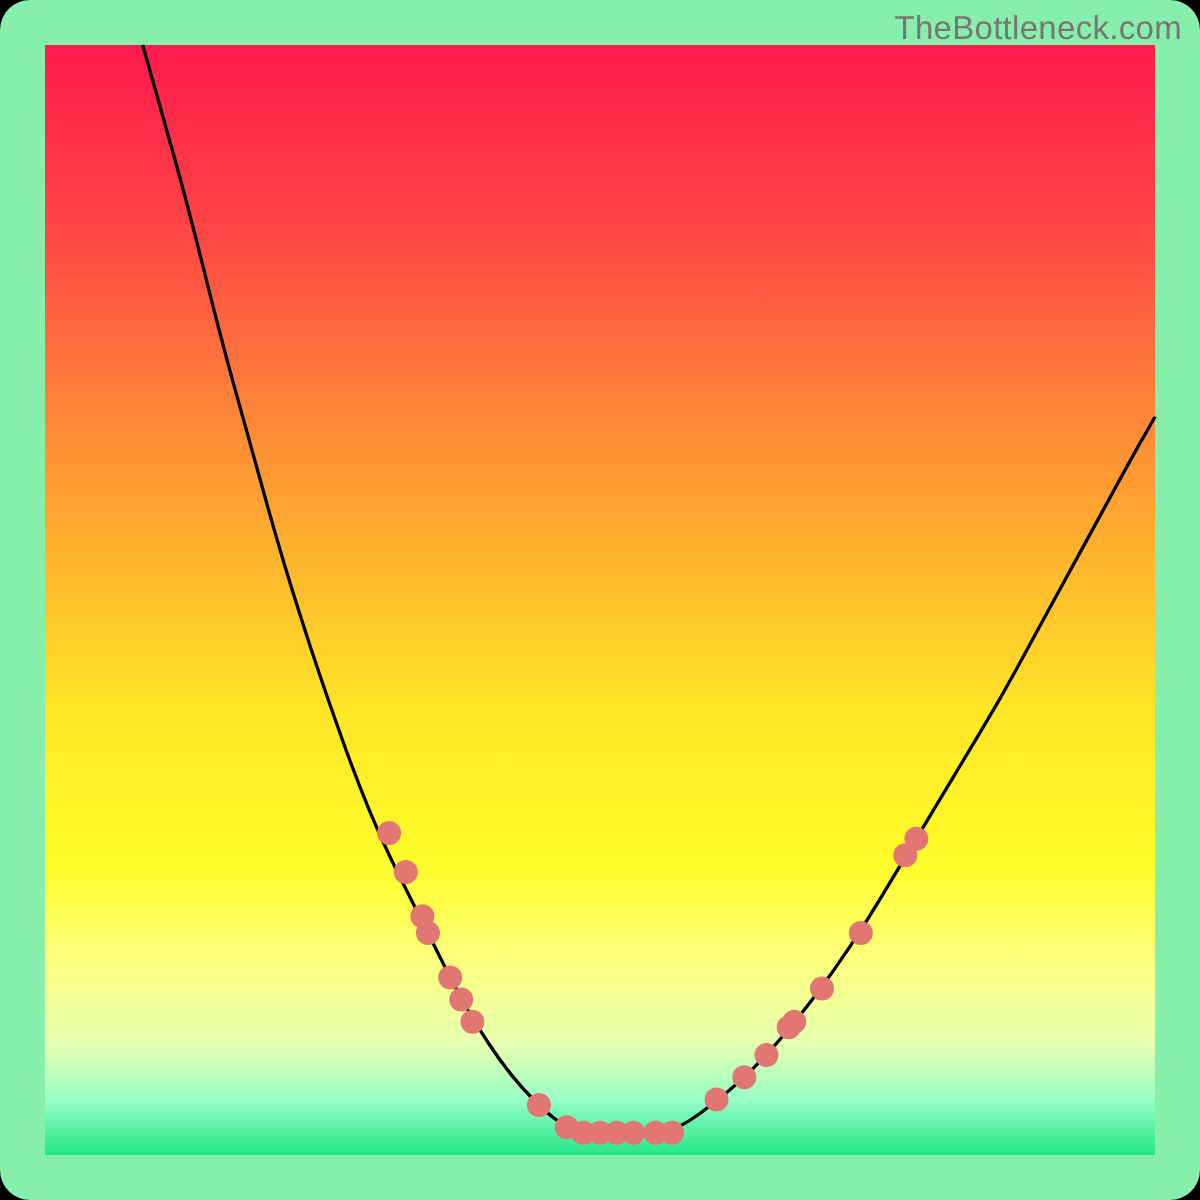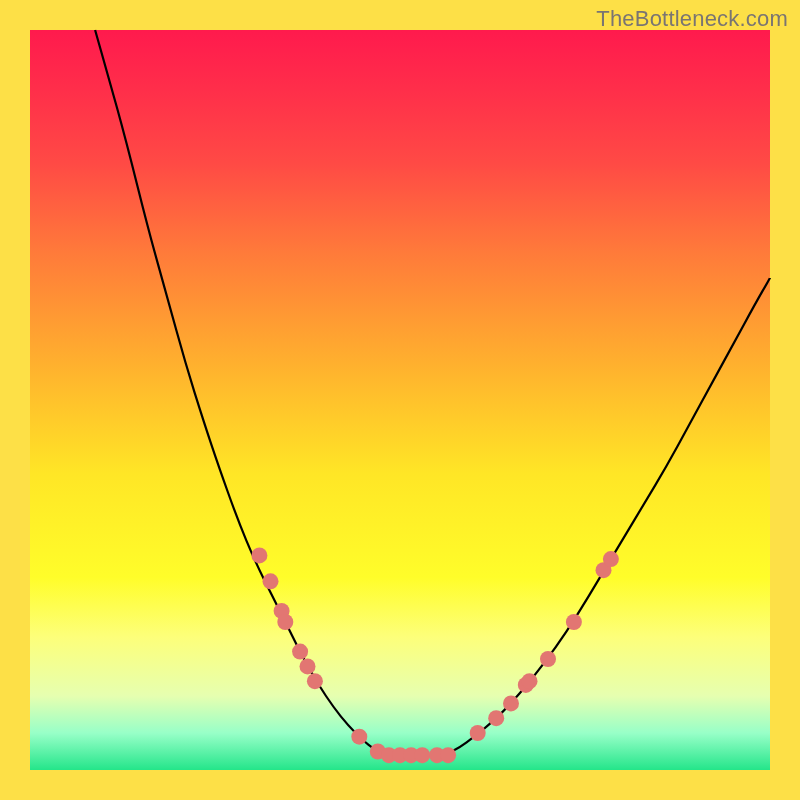--- a/index.html
+++ b/index.html
@@ -10,21 +10,22 @@
     background: #000;
     overflow: hidden;
     font-family: Arial, Helvetica, sans-serif;
   }
   .frame {
     position: absolute;
     left: 0;
     top: 0;
     width: 800px;
     height: 800px;
-    background: #fde047;
+    background: #86efac;
+    border-radius: 20px;
   }
   .plot {
     position: absolute;
     left: 30px;
     top: 30px;
     width: 740px;
     height: 740px;
     background: linear-gradient(to bottom,
       #ff1a4d 0%,
       #ff2e4a 8%,

